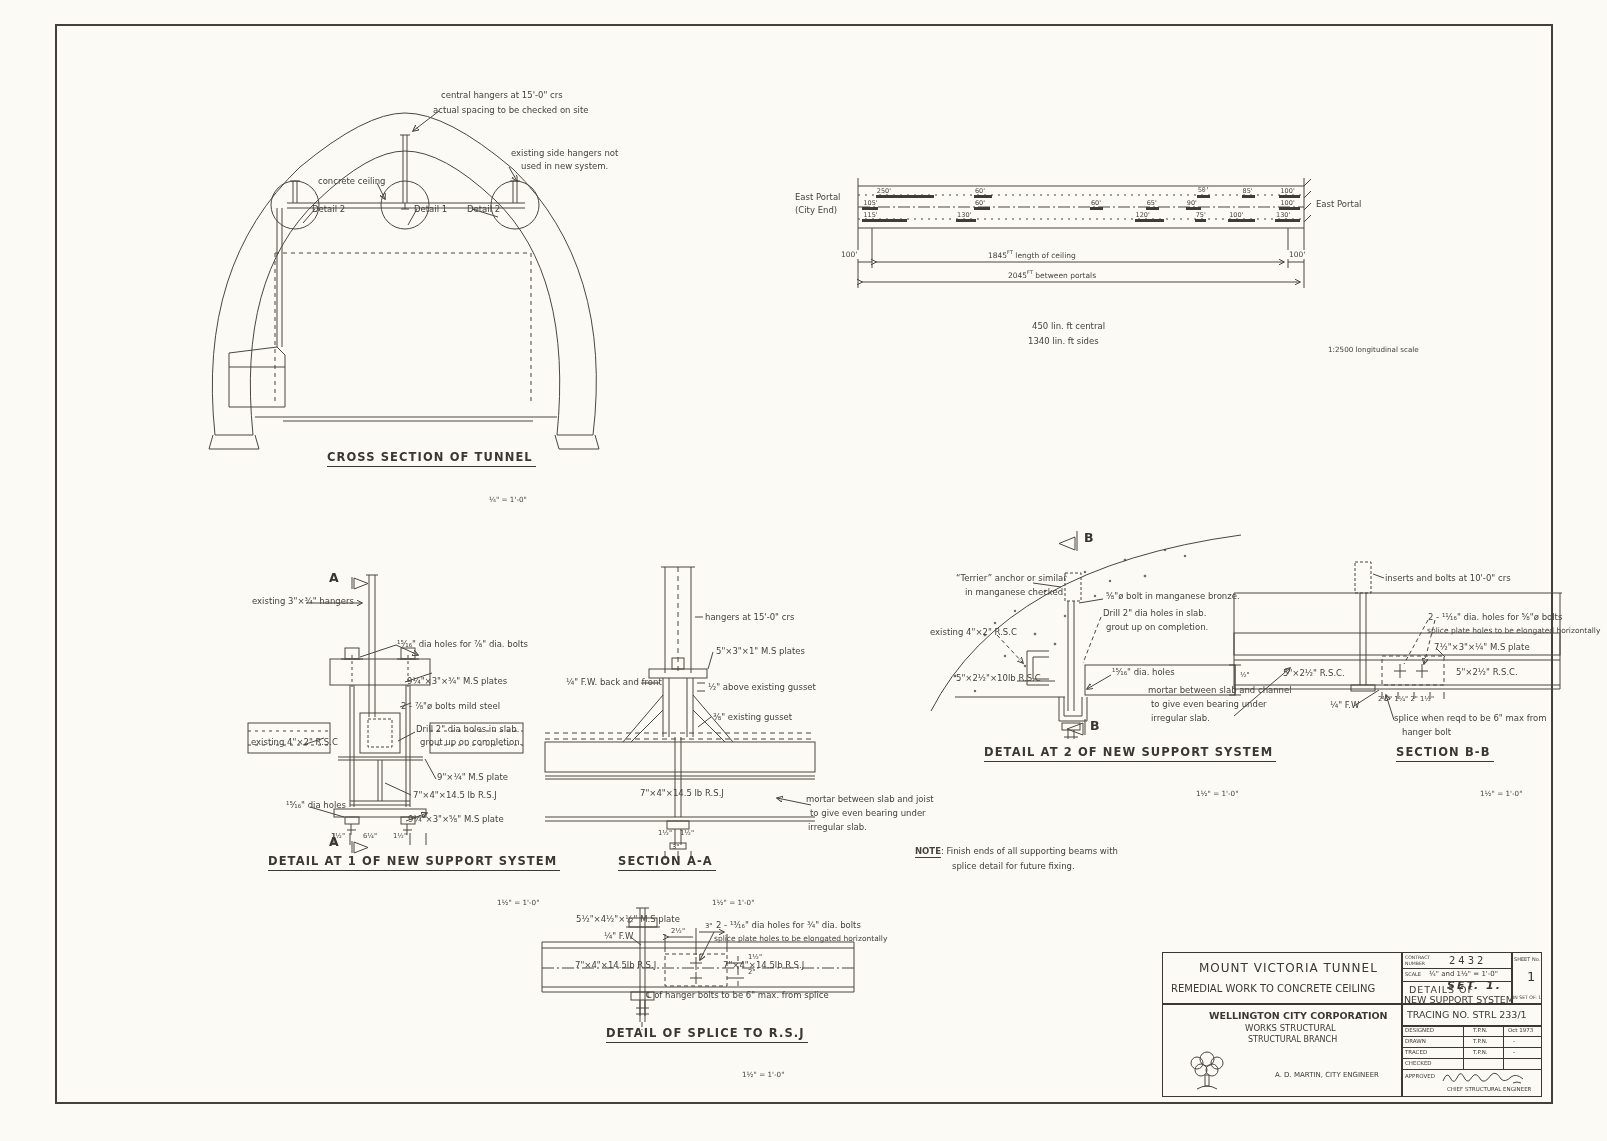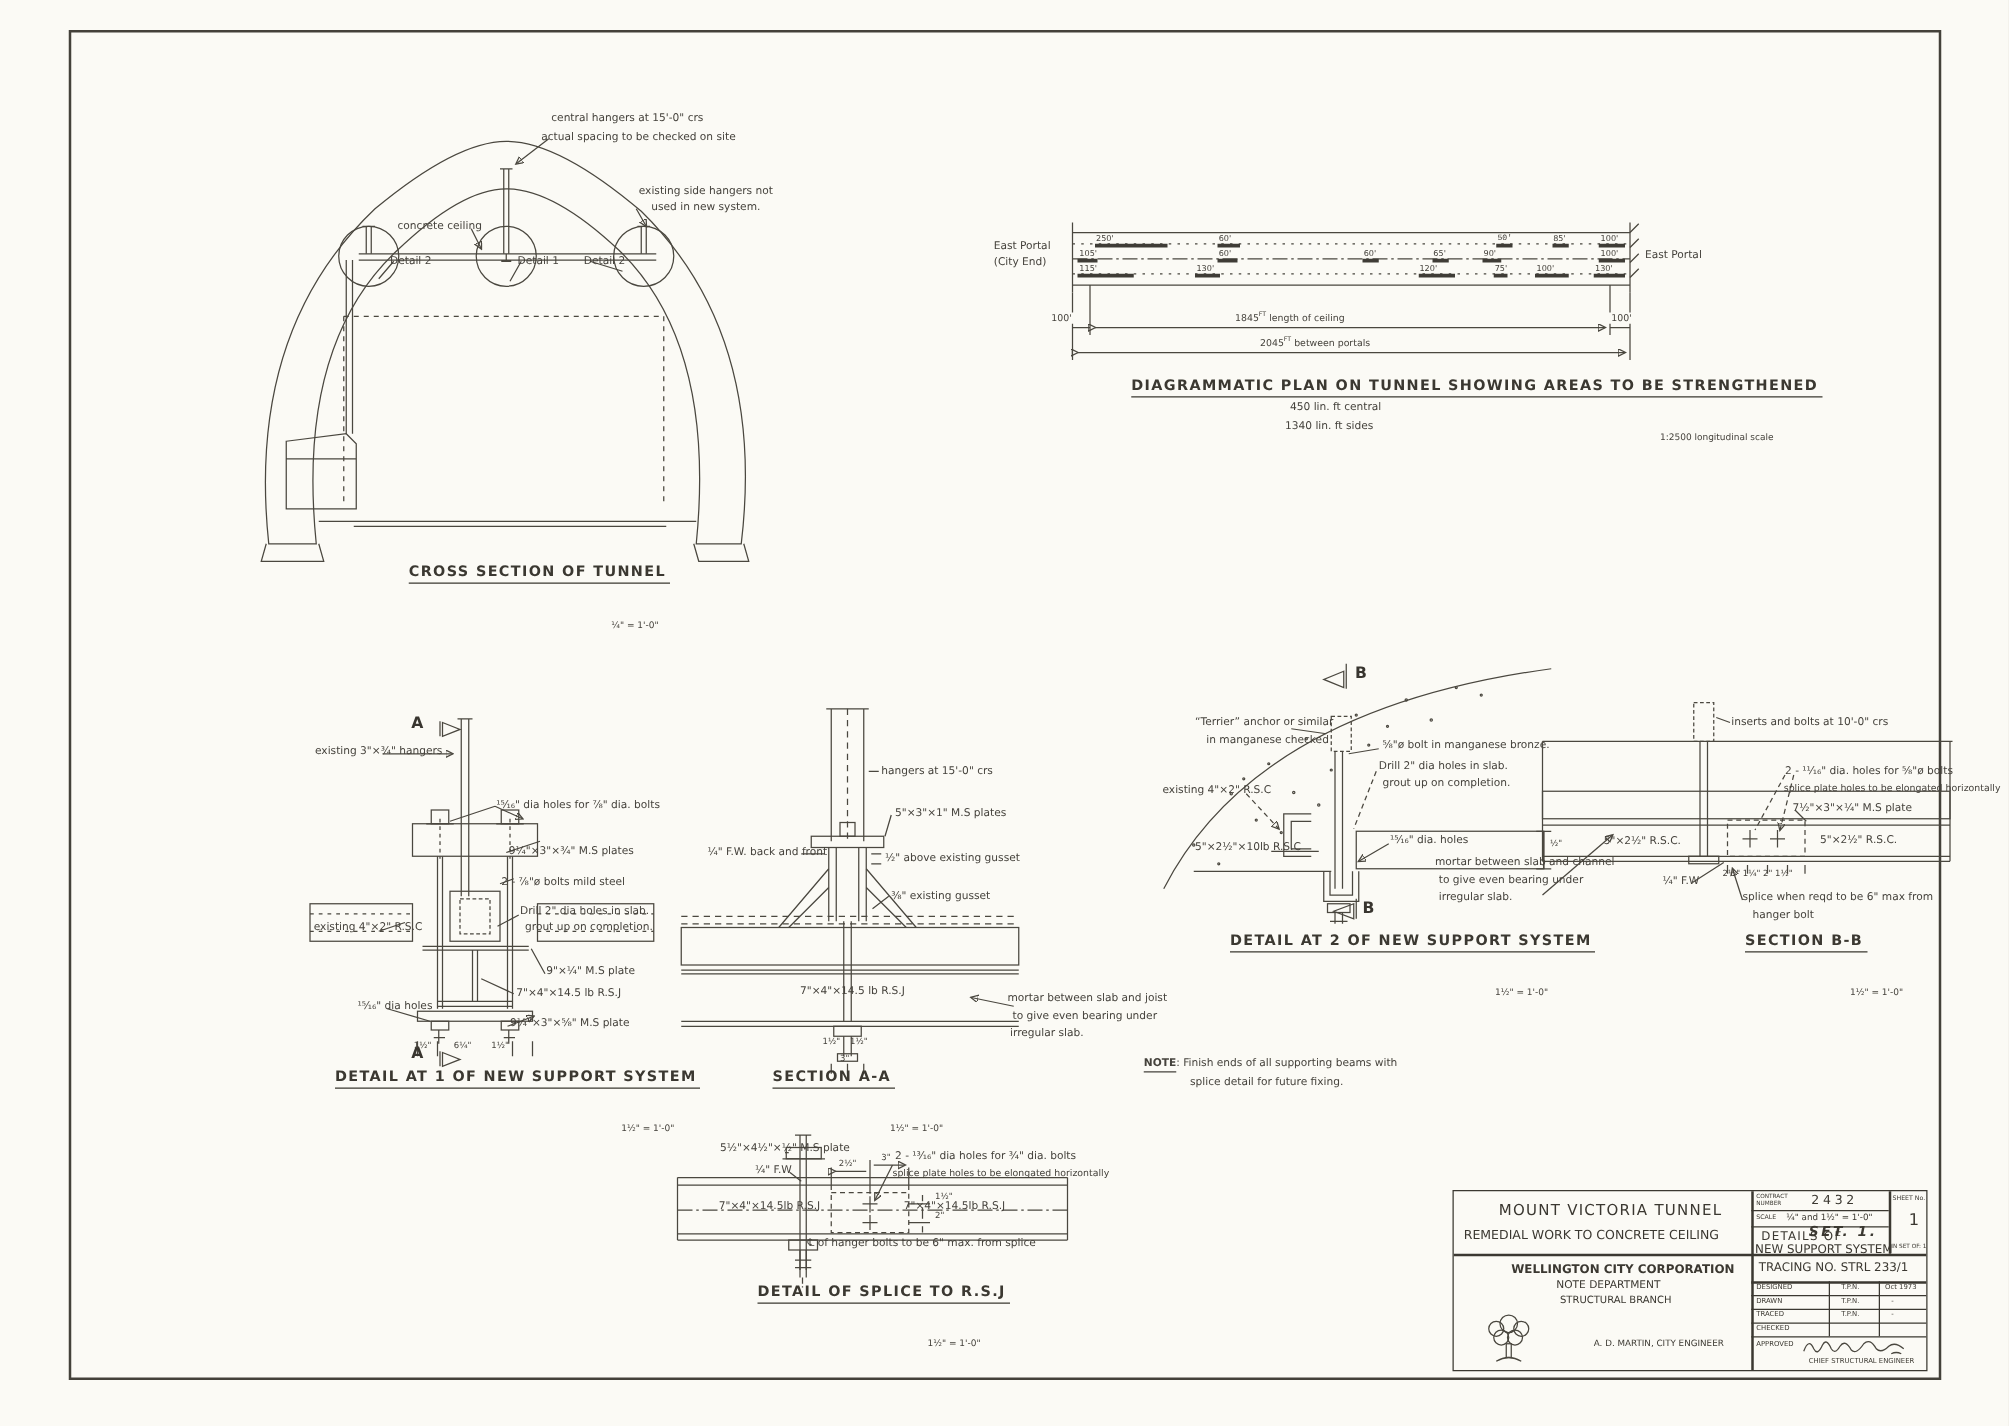--- a/index.html
+++ b/index.html
@@ -137,21 +137,20 @@
         <span class="seg-label">130'</span>
       </div>
     </div>
   <span class="lbl" style="left:795px;top:192px">East Portal</span>
   <span class="lbl" style="left:795px;top:205px">(City End)</span>
   <span class="lbl" style="left:1316px;top:199px">East Portal</span>
   <span class="dimtxt" style="left:838px;top:250px">100'</span>
   <span class="dimtxt" style="left:1286px;top:250px">100'</span>
   <span class="dimtxt" style="left:985px;top:249px"><span>1845</span><sup style="font-size:5px">FT</sup> <span>length of ceiling</span></span>
   <span class="dimtxt" style="left:1005px;top:269px"><span>2045</span><sup style="font-size:5px">FT</sup> <span>between portals</span></span>
-  <span class="dtitle" style="left:905px;top:301px">DIAGRAMMATIC PLAN ON TUNNEL SHOWING AREAS TO BE STRENGTHENED</span>
   <span class="dscale" style="left:1328px;top:305px">1:2500 longitudinal scale</span>
   <span class="lbl" style="left:1032px;top:321px">450 lin. ft  central</span>
   <span class="lbl" style="left:1028px;top:336px">1340 lin. ft  sides</span>
 
   <svg style="left:248px;top:555px" width="275" height="305" viewBox="0 0 275 305">
     <path d="M 104 22 V 34"></path>
       <path d="M 106 23 L 120 28.5 L 106 34 Z" fill="#4a473f"></path>
     <path d="M 104 286 V 298"></path>
       <path d="M 106 287 L 120 292.5 L 106 298 Z" fill="#4a473f"></path>
     <path d="M 121 20 V 162 M 127 20 V 162 M 118 20 H 130"></path>
@@ -359,21 +358,21 @@
     <div class="cell-line" style="left:238px;top:94px;width:140px;height:1px"></div>
     <div class="cell-line" style="left:238px;top:105px;width:140px;height:1px"></div>
     <div class="cell-line" style="left:238px;top:116px;width:140px;height:1px"></div>
     <div class="cell-line" style="left:300px;top:72px;width:1px;height:44px"></div>
     <div class="cell-line" style="left:340px;top:72px;width:1px;height:44px"></div>
 
     <span class="t" style="left:36px;top:8px;font-size:12px;letter-spacing:1px">MOUNT  VICTORIA   TUNNEL</span>
     <span class="t" style="left:8px;top:30px;font-size:10px">REMEDIAL  WORK  TO  CONCRETE  CEILING</span>
 
     <span class="t" style="left:46px;top:57px;font-size:9.5px;font-weight:bold">WELLINGTON   CITY   CORPORATION</span>
-    <span class="t" style="left:82px;top:70px;font-size:8.5px">NOTE  DEPARTMENT</span>
+    <span class="t" style="left:82px;top:70px;font-size:8.5px">WORKS  STRUCTURAL</span>
     <span class="t" style="left:85px;top:82px;font-size:8px">STRUCTURAL   BRANCH</span>
     <span class="t" style="left:112px;top:118px;font-size:7px">A. D. MARTIN, CITY ENGINEER</span>
     <svg style="left:22px;top:98px" width="44" height="42" viewBox="0 0 44 42">
       <g fill="#4a473f" stroke="#3b3831" stroke-width="0.6">
         <circle cx="12" cy="12" r="6"></circle>
           <circle cx="22" cy="8" r="7"></circle>
           <circle cx="32" cy="12" r="6"></circle>
         <circle cx="16" cy="19" r="6"></circle>
           <circle cx="27" cy="19" r="6"></circle>
         <rect x="20" y="24" width="4" height="11"></rect>

